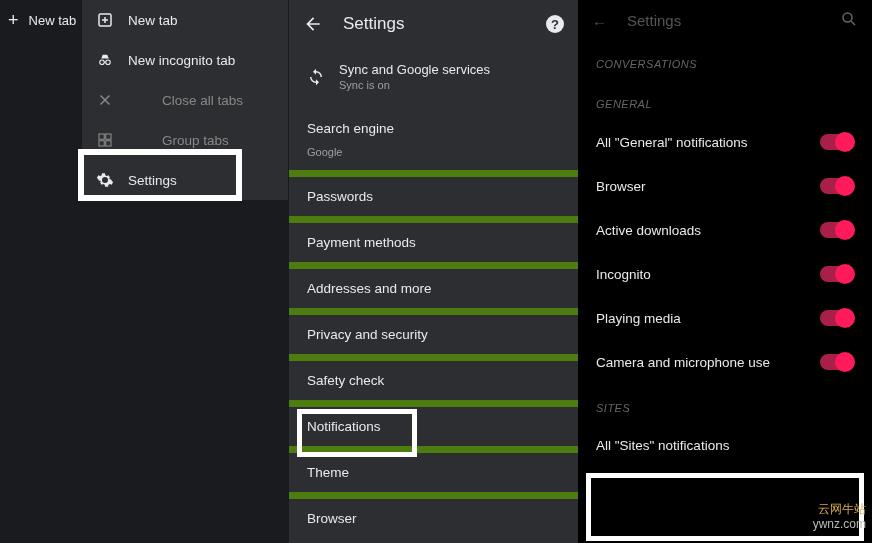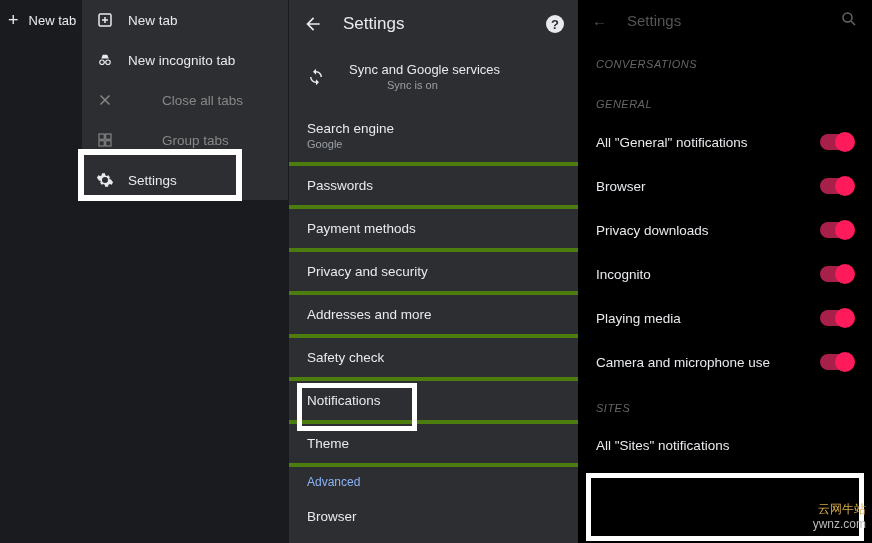--- a/index.html
+++ b/index.html
@@ -15,27 +15,27 @@
   .p1-item.dim { color: #888; gap: 48px; }
   .p1-icon { width: 18px; height: 18px; display: flex; align-items: center; justify-content: center; flex-shrink: 0; fill: currentColor; }
   .highlight-box1 { position: absolute; top: 149px; left: 78px; width: 164px; height: 52px; border: 6px solid #fff; pointer-events: none; }
 
   
   .panel2 { width: 290px; height: 100%; background: #2d2e31; border-left: 1px solid #1a1b1e; display: flex; flex-direction: column; }
   .p2-header { display: flex; align-items: center; height: 48px; padding: 0 14px; gap: 20px; position: relative; }
   .p2-back { width: 20px; height: 20px; fill: #e8eaed; }
   .p2-title { font-size: 17px; color: #e8eaed; }
   .p2-help { position: absolute; right: 14px; width: 18px; height: 18px; border-radius: 50%; background: #e8eaed; color: #2d2e31; font-size: 13px; font-weight: bold; display: flex; align-items: center; justify-content: center; }
-  .p2-sync { display: flex; align-items: center; gap: 24px; padding: 14px 18px 18px; }
+  .p2-sync { display: flex; align-items: center; gap: 14px; padding: 14px 18px 18px; }
   .sync-icon { width: 18px; height: 18px; fill: #4db6ac; }
   .sync-text1 { font-size: 13px; color: #e8eaed; }
-  .sync-text2 { font-size: 11px; color: #9aa0a6; margin-top: 2px; margin-left: 38px; }
+  .sync-text2 { font-size: 11px; color: #9aa0a6; margin-top: 2px; }
   .p2-section { font-size: 12px; color: #8ab4f8; padding: 8px 18px; }
-  .p2-row { padding: 12px 18px; border-bottom: 4px solid #4d7c0f; font-size: 13.5px; color: #e8eaed; }
-  .p2-sub { font-size: 11px; color: #9aa0a6; margin-top: 2px; }
+  .p2-row { padding: 12px 18px; border-bottom: 7px solid #4d7c0f; font-size: 13.5px; color: #e8eaed; }
+  .p2-sub { font-size: 11px; color: #9aa0a6; margin-top: 10px; }
   .highlight-box2 { position: relative; }
   .highlight-box2::after { content: ''; position: absolute; top: 2px; left: 8px; width: 110px; height: 38px; border: 5px solid #fff; pointer-events: none; }
 
   
   .panel3 { flex: 1; height: 100%; background: #000; display: flex; flex-direction: column; position: relative; }
   .p3-header { display: flex; align-items: center; height: 40px; padding: 0 14px; gap: 20px; color: #666; font-size: 15px; }
   .p3-search { position: absolute; right: 14px; top: 10px; width: 18px; height: 18px; fill: #888; }
   .p3-section { font-size: 11px; color: #666; letter-spacing: 0.5px; padding: 18px 18px 10px; font-style: italic; }
   .p3-row { display: flex; align-items: center; justify-content: space-between; padding: 14px 18px; font-size: 13.5px; color: #e8eaed; }
   .toggle { width: 34px; height: 16px; border-radius: 10px; background: #a8204a; position: relative; flex-shrink: 0; }
@@ -127,27 +127,26 @@
       <div class="sync-text2">Sync is on</div>
     </div>
   </div>
 
   <div class="p2-row">
     <div>Search engine</div>
     <div class="p2-sub">Google</div>
   </div>
   <div class="p2-row"><span>Passwords</span></div>
   <div class="p2-row"><span>Payment methods</span></div>
+  <div class="p2-row"><span>Addresses and more</span></div>
   <div class="p2-row"><span>Privacy and security</span></div>
-  <div class="p2-row"><span>Addresses and more</span></div>
   <div class="p2-row"><span>Safety check</span></div>
   <div class="p2-row highlight-box2"><span>Notifications</span></div>
   <div class="p2-row"><span>Theme</span></div>
 
-  <div class="p2-section">Advanced</div>
   <div class="p2-row" style="border-bottom:none"><span>Browser</span></div>
 </div>
 
 <div class="panel3">
   <div class="p3-header">
     <span style="color:#555">←</span>
     <span style="color:#555">Settings</span>
     <svg class="p3-search" viewBox="0 0 24 24">
         <circle cx="10" cy="10" r="6" fill="none" stroke="currentColor" stroke-width="2"></circle>
         <line x1="15" y1="15" x2="20" y2="20" stroke="currentColor" stroke-width="2"></line>
@@ -159,21 +158,21 @@
 
   <div class="p3-row">
       <span>All "General" notifications</span>
       <span class="toggle"></span>
     </div>
   <div class="p3-row">
       <span>Browser</span>
       <span class="toggle"></span>
     </div>
   <div class="p3-row">
-      <span>Privacy downloads</span>
+      <span>Active downloads</span>
       <span class="toggle"></span>
     </div>
   <div class="p3-row">
       <span>Incognito</span>
       <span class="toggle"></span>
     </div>
   <div class="p3-row">
       <span>Playing media</span>
       <span class="toggle"></span>
     </div>

